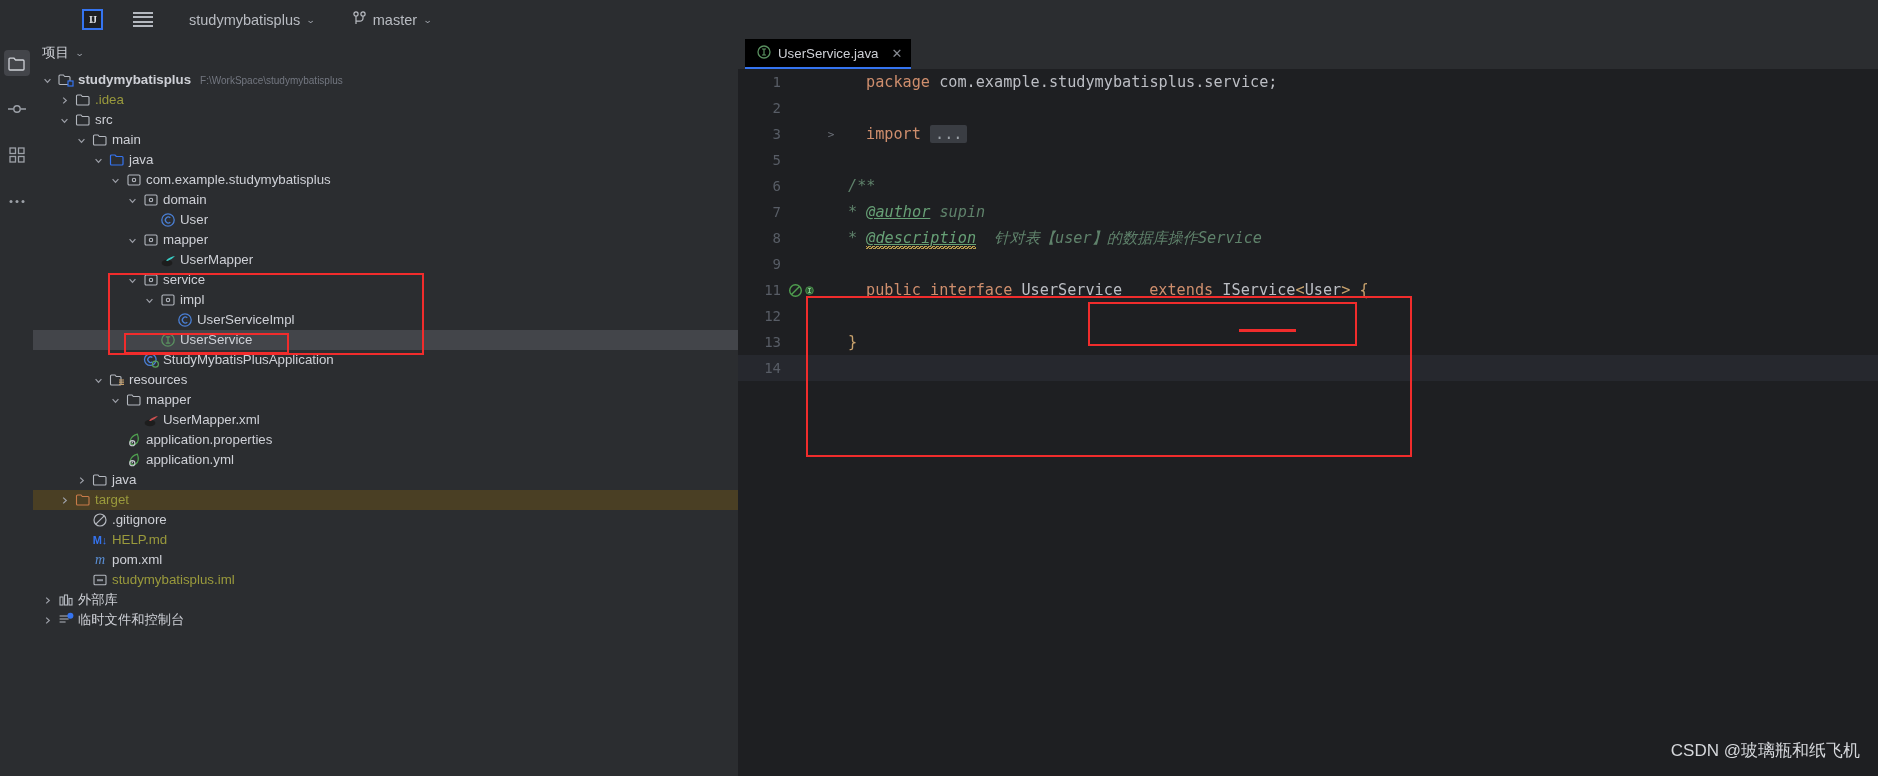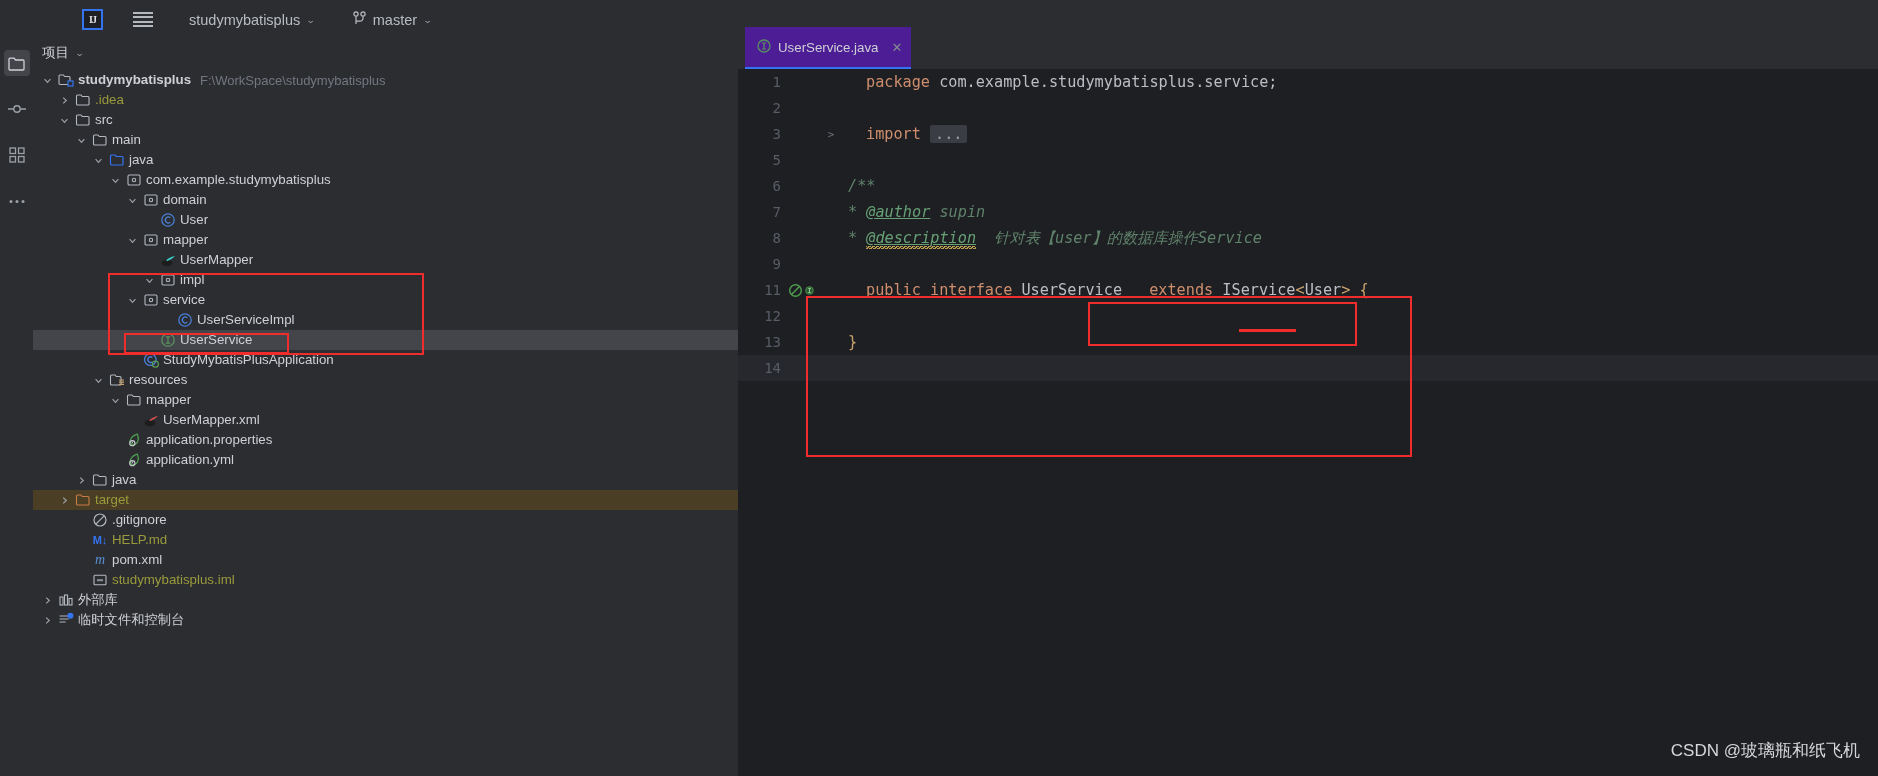--- a/index.html
+++ b/index.html
@@ -57,32 +57,32 @@
     font-size: 13.3px; color: #ced0d6; white-space: nowrap;
     font-family: "Liberation Sans", sans-serif;
   }
   .row.selected { background: #43454a; }
   .row.target-hl { background: #4a3f24; }
   .arrow { width: 11px; height: 11px; position: relative; flex: none;
     color: #9da0a8; font-size: 9px; line-height: 11px; text-align: center; }
   .ico { width: 16px; height: 16px; flex: none; margin-right: 4px;
     display: inline-flex; align-items: center; justify-content: center; }
   .lbl { line-height: 20px; }
-  .sub { color: #737780; margin-left: 9px; font-size: 13px; }
+  .sub { color: #737780; margin-left: 9px; font-size: 10px; }
   .c-olive  { color: #9a9a3c; }
   .c-grey   { color: #ced0d6; }
 
   
   .editor-wrap {
     position: absolute; left: 738px; top: 40px; width: 1140px; height: 736px;
     background: #1e1f22;
   }
   .tabbar { height: 29px; background: #2b2d30; display: flex; align-items: flex-end; }
-  .tab { height: 42px; display: flex; align-items: center; gap: 7px;
-    padding: 0 9px 0 12px; background: #4c1d95; font-size: 13.3px;
+  .tab { height: 30px; display: flex; align-items: center; gap: 7px;
+    padding: 0 9px 0 12px; background: #000000; font-size: 13.3px;
     color: #ced0d6; border-bottom: 2px solid #3574f0; margin-left: 7px; }
   .tab .close { color: #868a91; font-size: 13px; margin-left: 6px; }
   .code-area { position: relative; height: 707px; background: #1e1f22;
     font-family: "DejaVu Sans Mono", "Liberation Mono", monospace;
     font-size: 15.2px; }
   .cline { position: relative; height: 26px; display: flex; align-items: center; }
   .cline.cur { background: #26282e; }
   .gutter { width: 50px; flex: none; text-align: right; padding-right: 7px;
     color: #585d66; font-size: 14px; line-height: 26px; }
   .gmarks { width: 36px; flex: none; display: flex; align-items: center;
@@ -305,46 +305,46 @@
           <span style="width: 5px; flex: 0 0 auto;"></span>
           <span class="ico">
             <svg width="16" height="16" viewBox="0 0 16 16">
               <ellipse cx="7" cy="11" rx="5.4" ry="3.2" fill="#1d1d1d"></ellipse>
               <path d="M6 8.5c2.5-2.6 6-4.3 9-4.6-2 2.2-4.8 4-7.5 5z" fill="#3ad0c8"></path>
             </svg>
           </span>
           <span class="lbl c-grey">UserMapper</span>
         </div>
         <div class="row">
-          <span style="width: 111px; flex: 0 0 auto;"></span>
+          <span style="width: 94px; flex: 0 0 auto;"></span>
           <span class="arrow"><svg width="11" height="11" viewBox="0 0 11 11">
               <path d="M2.6 4.2 5.5 7.3 8.4 4.2" fill="none" stroke="#9da0a8" stroke-width="1.2"></path>
             </svg></span>
           <span style="width: 5px; flex: 0 0 auto;"></span>
           <span class="ico">
             <svg width="16" height="16" viewBox="0 0 16 16">
               <rect x="2" y="3" width="12" height="10" rx="1.2" fill="none" stroke="#b4b8bf" stroke-width="1.1"></rect>
               <circle cx="8" cy="8" r="1.7" fill="none" stroke="#b4b8bf" stroke-width="1.1"></circle>
             </svg>
           </span>
-          <span class="lbl c-grey">impl</span>
-        </div>
-        <div class="row">
-          <span style="width: 94px; flex: 0 0 auto;"></span>
+          <span class="lbl c-grey">service</span>
+        </div>
+        <div class="row">
+          <span style="width: 111px; flex: 0 0 auto;"></span>
           <span class="arrow"><svg width="11" height="11" viewBox="0 0 11 11">
               <path d="M2.6 4.2 5.5 7.3 8.4 4.2" fill="none" stroke="#9da0a8" stroke-width="1.2"></path>
             </svg></span>
           <span style="width: 5px; flex: 0 0 auto;"></span>
           <span class="ico">
             <svg width="16" height="16" viewBox="0 0 16 16">
               <rect x="2" y="3" width="12" height="10" rx="1.2" fill="none" stroke="#b4b8bf" stroke-width="1.1"></rect>
               <circle cx="8" cy="8" r="1.7" fill="none" stroke="#b4b8bf" stroke-width="1.1"></circle>
             </svg>
           </span>
-          <span class="lbl c-grey">service</span>
+          <span class="lbl c-grey">impl</span>
         </div>
         <div class="row">
           <span style="width: 128px; flex: 0 0 auto;"></span>
           <span class="arrow"></span>
           <span style="width: 5px; flex: 0 0 auto;"></span>
           <span class="ico">
             <svg width="16" height="16" viewBox="0 0 16 16">
               <circle cx="8" cy="8" r="6.2" fill="none" stroke="#4a7fd4" stroke-width="1.3"></circle>
               <path d="M10.3 5.7a3 3 0 1 0 0 4.6" fill="none" stroke="#4a7fd4" stroke-width="1.3"></path>
             </svg>

